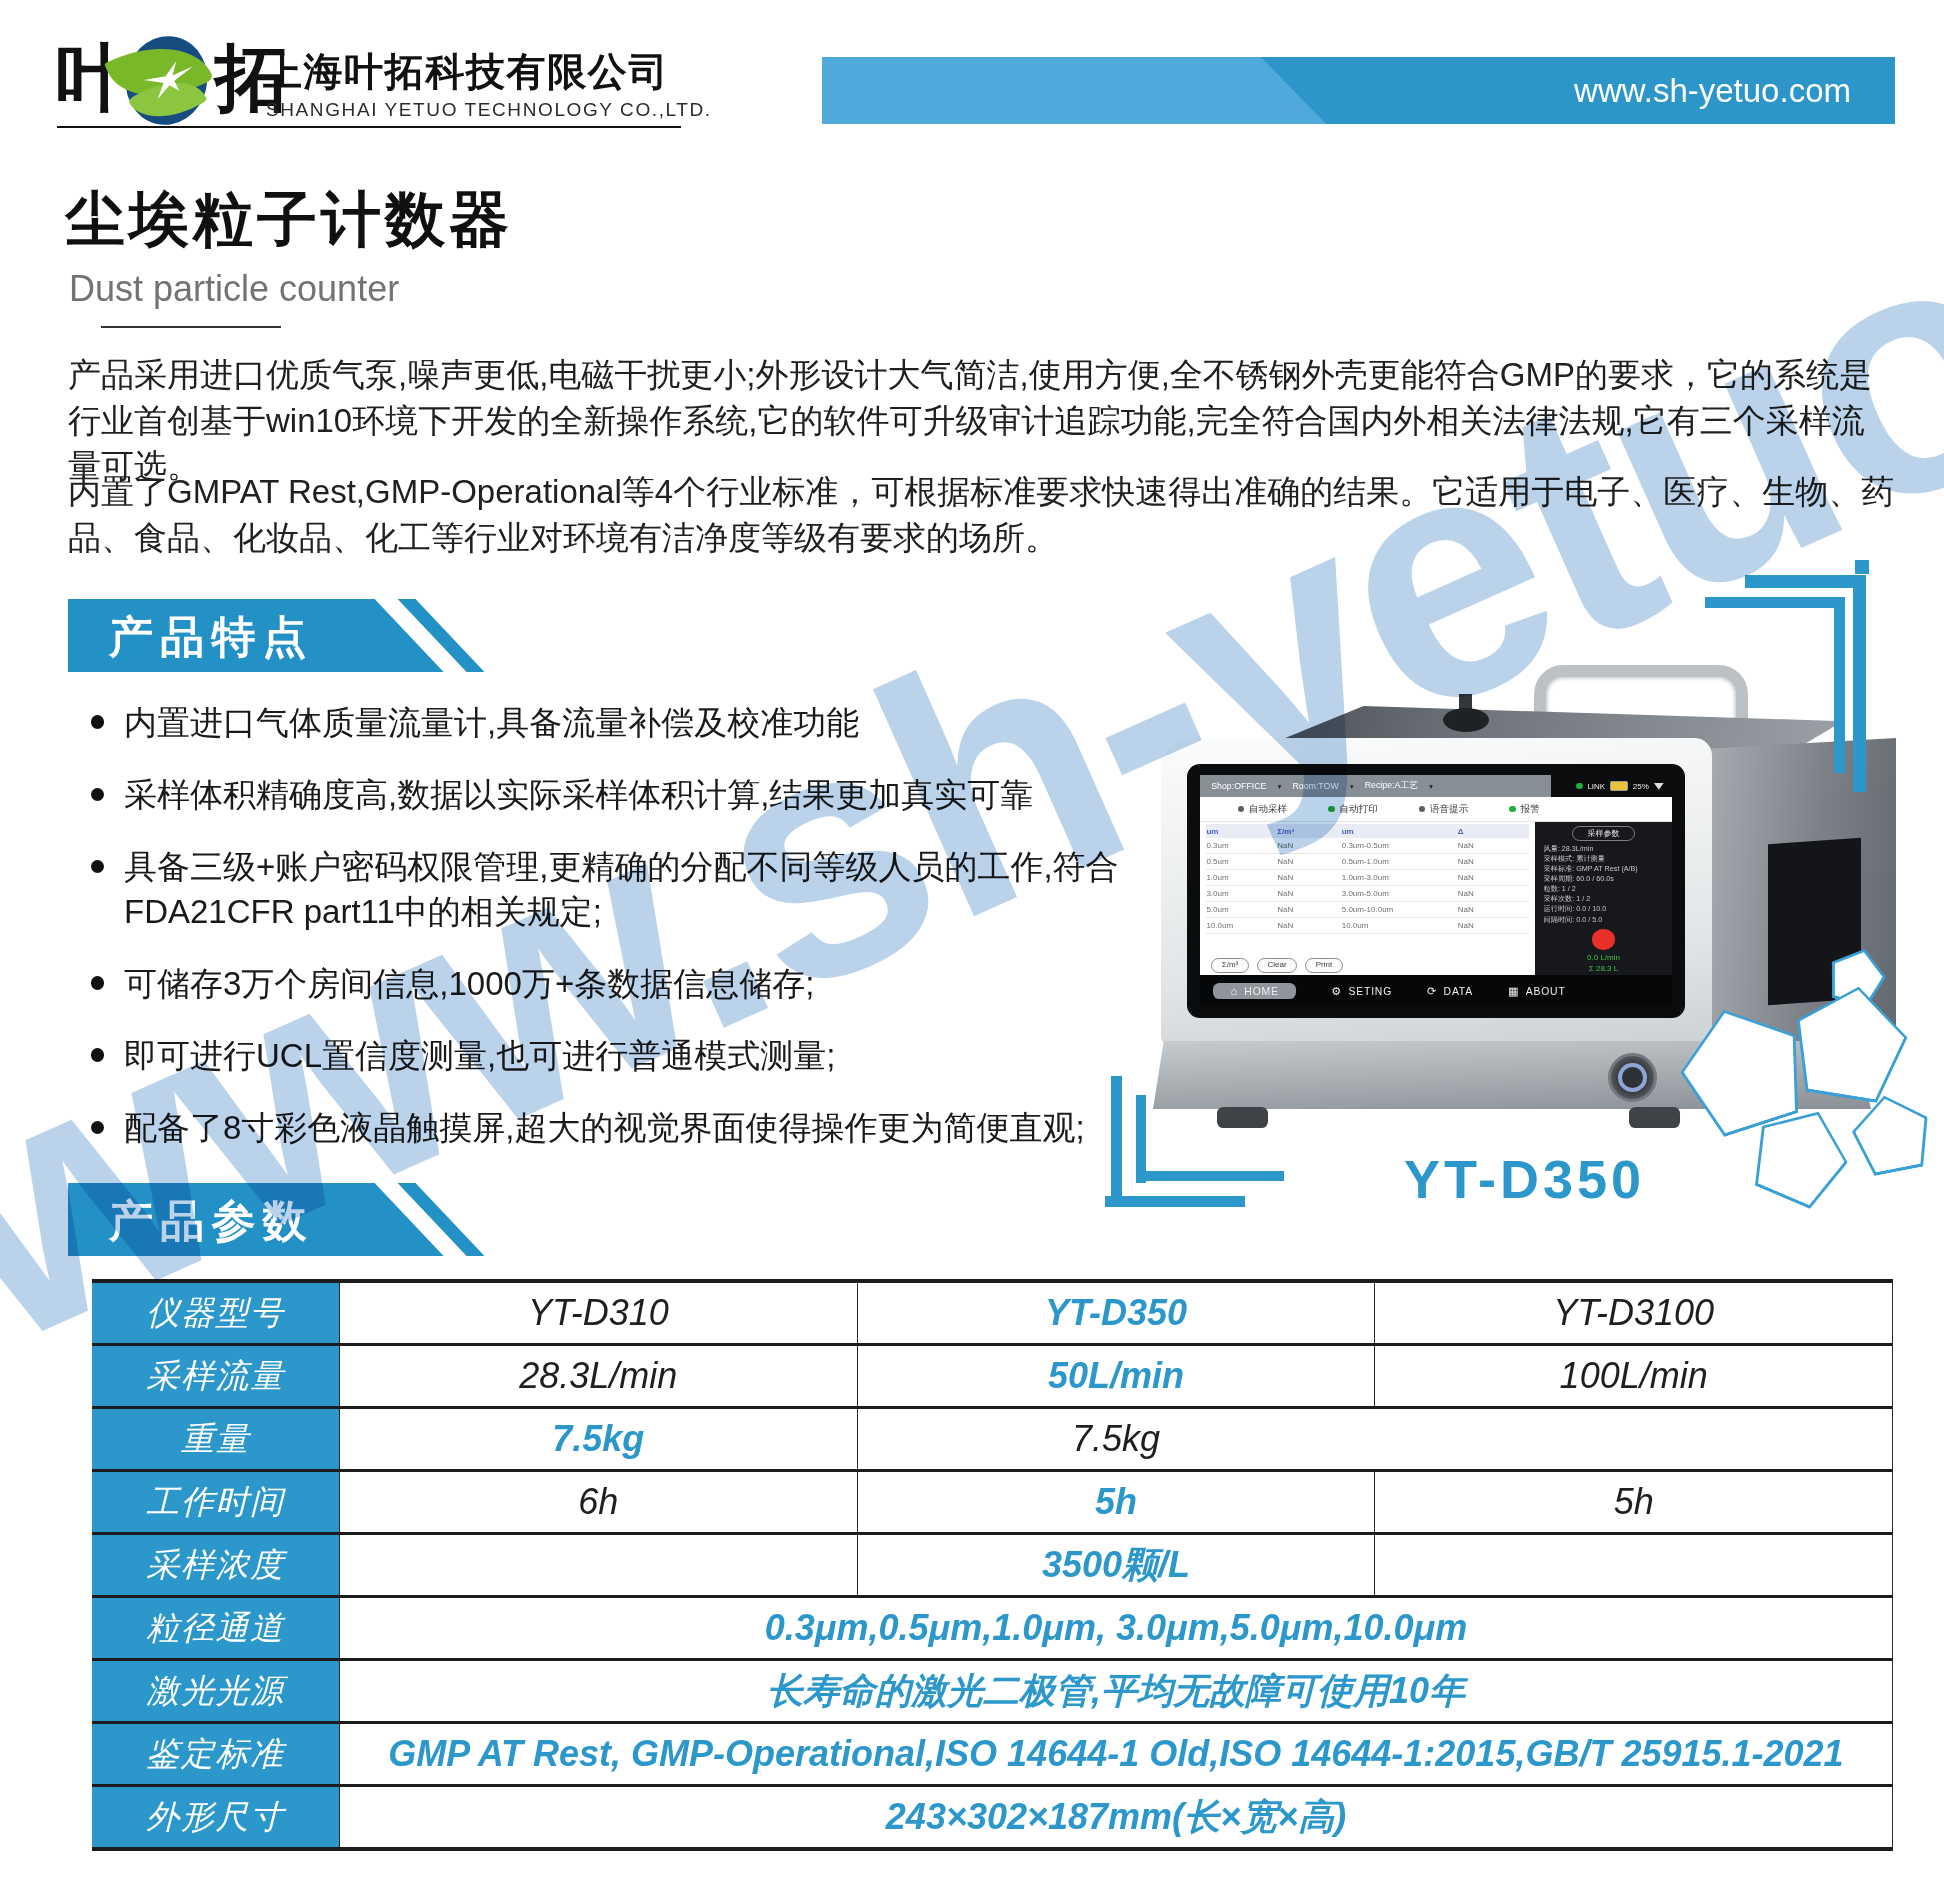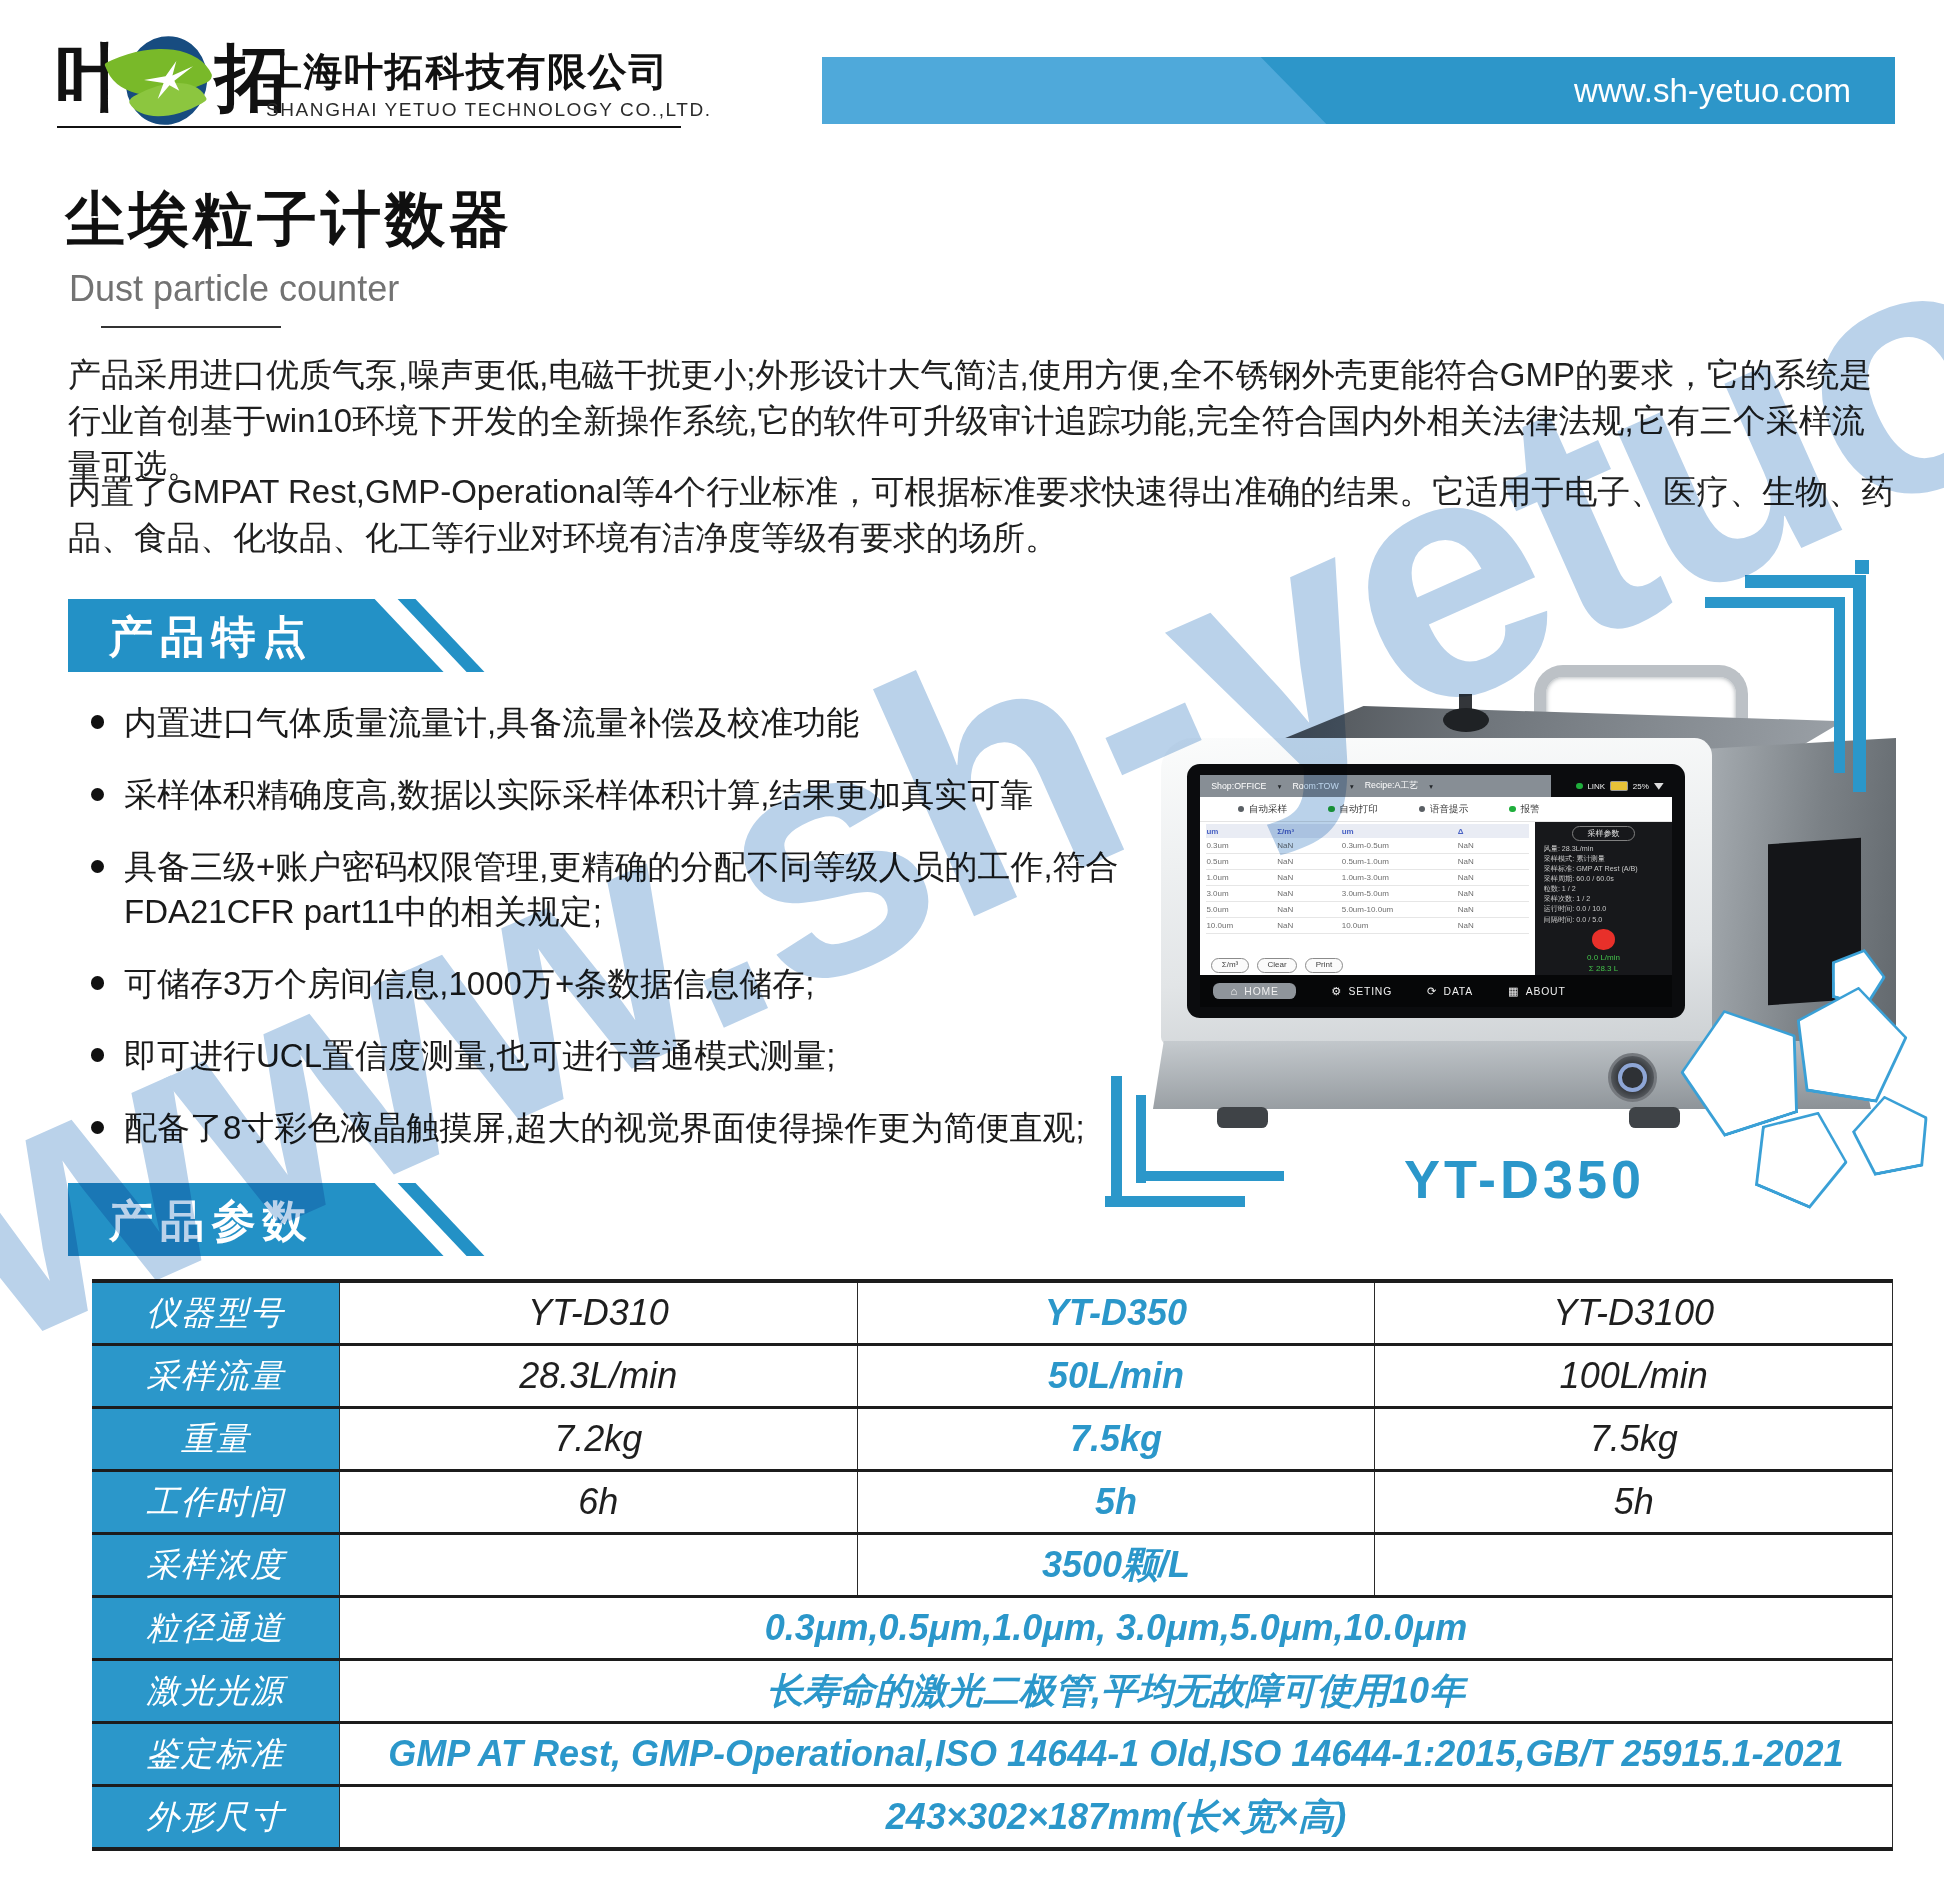--- a/index.html
+++ b/index.html
@@ -339,21 +339,20 @@
       <div class="scell">YT-D3100</div>
     </div>
     <div class="srow">
       <div class="slabel">采样流量</div>
       <div class="scell">28.3L/min</div>
       <div class="scell hl">50L/min</div>
       <div class="scell">100L/min</div>
     </div>
     <div class="srow">
       <div class="slabel">重量</div>
-      <div class="scell">7.2kg</div>
       <div class="scell hl">7.5kg</div>
       <div class="scell">7.5kg</div>
     </div>
     <div class="srow">
       <div class="slabel">工作时间</div>
       <div class="scell">6h</div>
       <div class="scell hl">5h</div>
       <div class="scell">5h</div>
     </div>
     <div class="srow">

